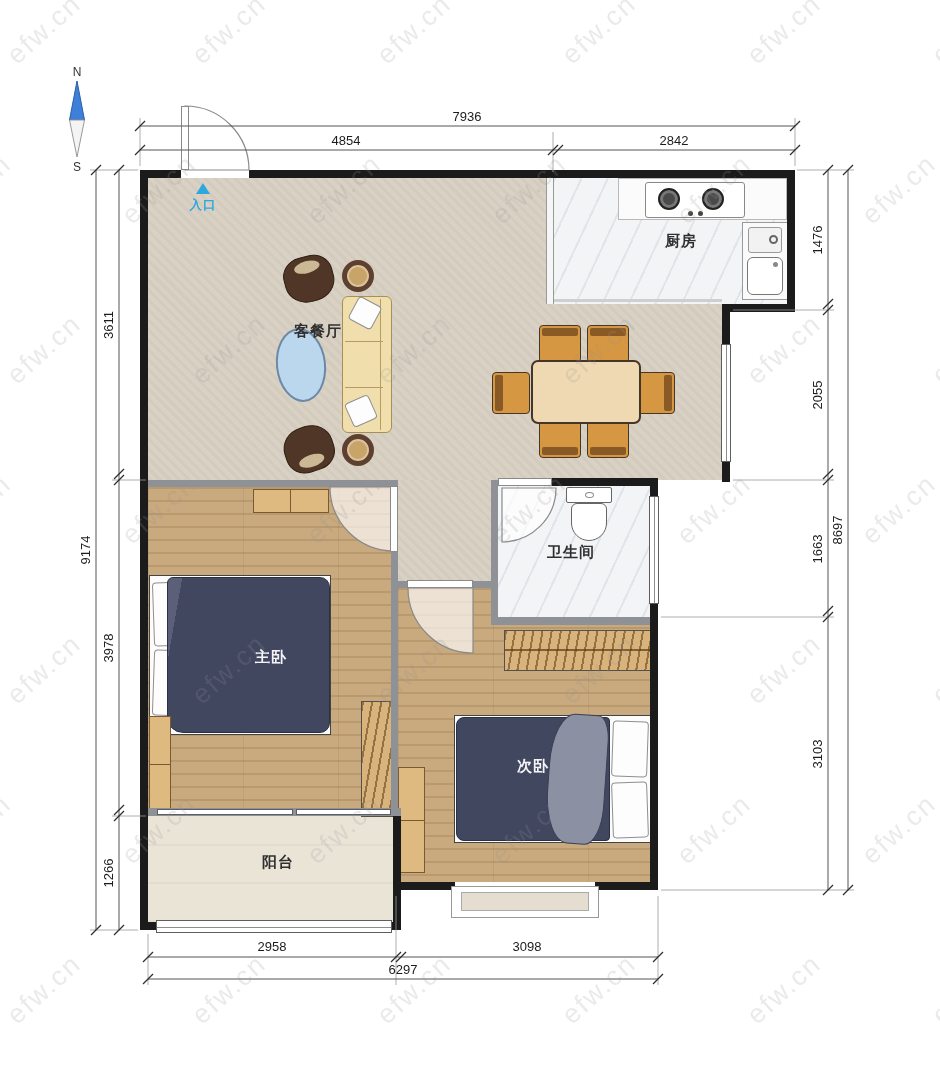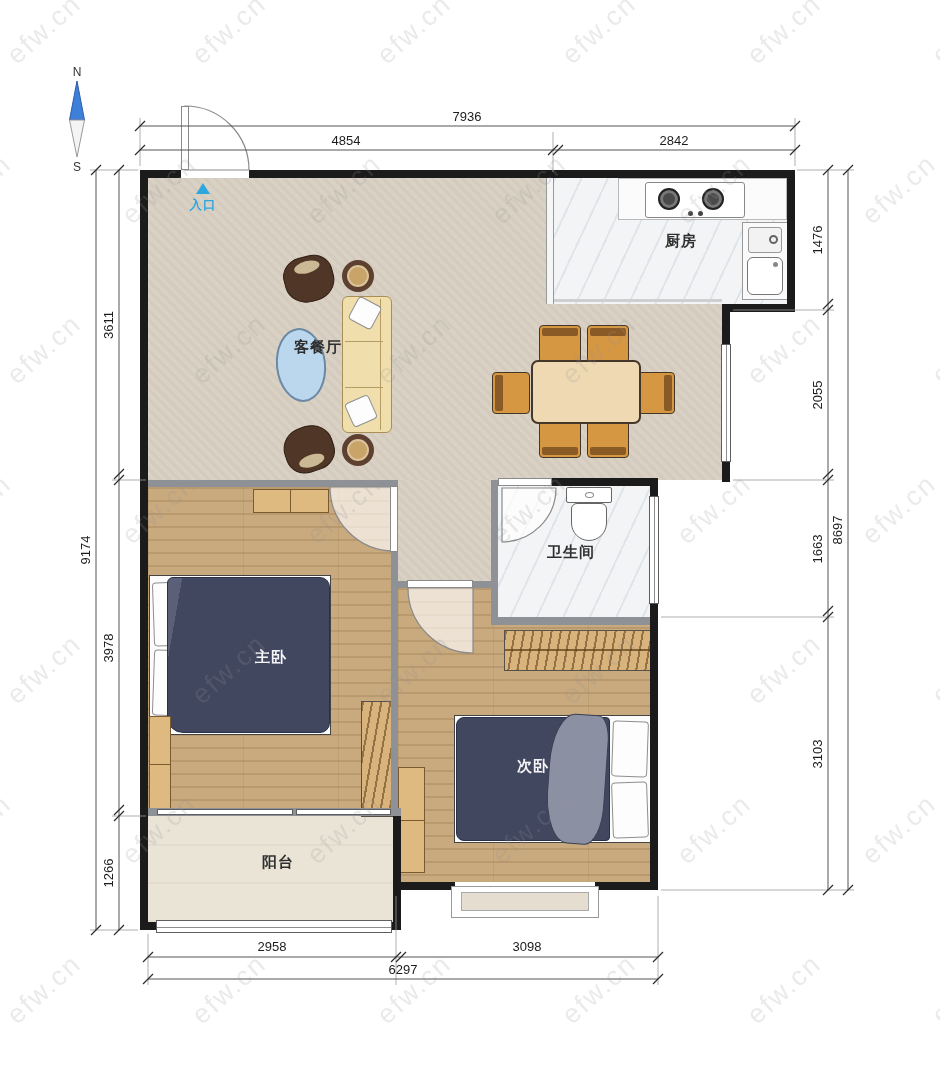--- a/index.html
+++ b/index.html
@@ -184,21 +184,21 @@
     <path d="M 473 588 L 408 588 A 65 65 0 0 0 473 653 Z" fill="rgba(255,255,255,0.65)" stroke="#8a8a8a" stroke-width="1.2"></path>
   </svg>
   <div class="abs leaf" style="left:181px;top:106px;width:8px;height:64px"></div>
   <div class="abs leaf" style="left:390px;top:486px;width:8px;height:66px"></div>
   <div class="abs leaf" style="left:498px;top:478px;width:54px;height:8px"></div>
   <div class="abs leaf" style="left:407px;top:580px;width:66px;height:8px"></div>
 
   <div class="abs" style="left:196px;top:183px;width:0;height:0;border-left:7px solid transparent;border-right:7px solid transparent;border-bottom:11px solid #2ea7df"></div>
   <div class="label" style="left:180px;top:197px;width:46px;font-size:12.5px;color:#2ea7df">入口</div>
 
-  <div class="label" style="left:278px;top:338px;width:80px">客餐厅</div>
+  <div class="label" style="left:278px;top:322px;width:80px">客餐厅</div>
   <div class="label" style="left:651px;top:232px;width:60px">厨房</div>
   <div class="label" style="left:531px;top:543px;width:80px">卫生间</div>
   <div class="label label-light" style="left:241px;top:648px;width:60px">主卧</div>
   <div class="label label-light" style="left:503px;top:757px;width:60px">次卧</div>
   <div class="label" style="left:248px;top:853px;width:60px">阳台</div>
 
   <svg class="abs" style="left:0;top:0;pointer-events:none" width="940" height="1080" viewBox="0 0 940 1080">
     <g stroke="#9b9b9b" stroke-width="0.8">
       <line x1="140" y1="118" x2="140" y2="166"></line>
         <line x1="553" y1="132" x2="553" y2="172"></line>

